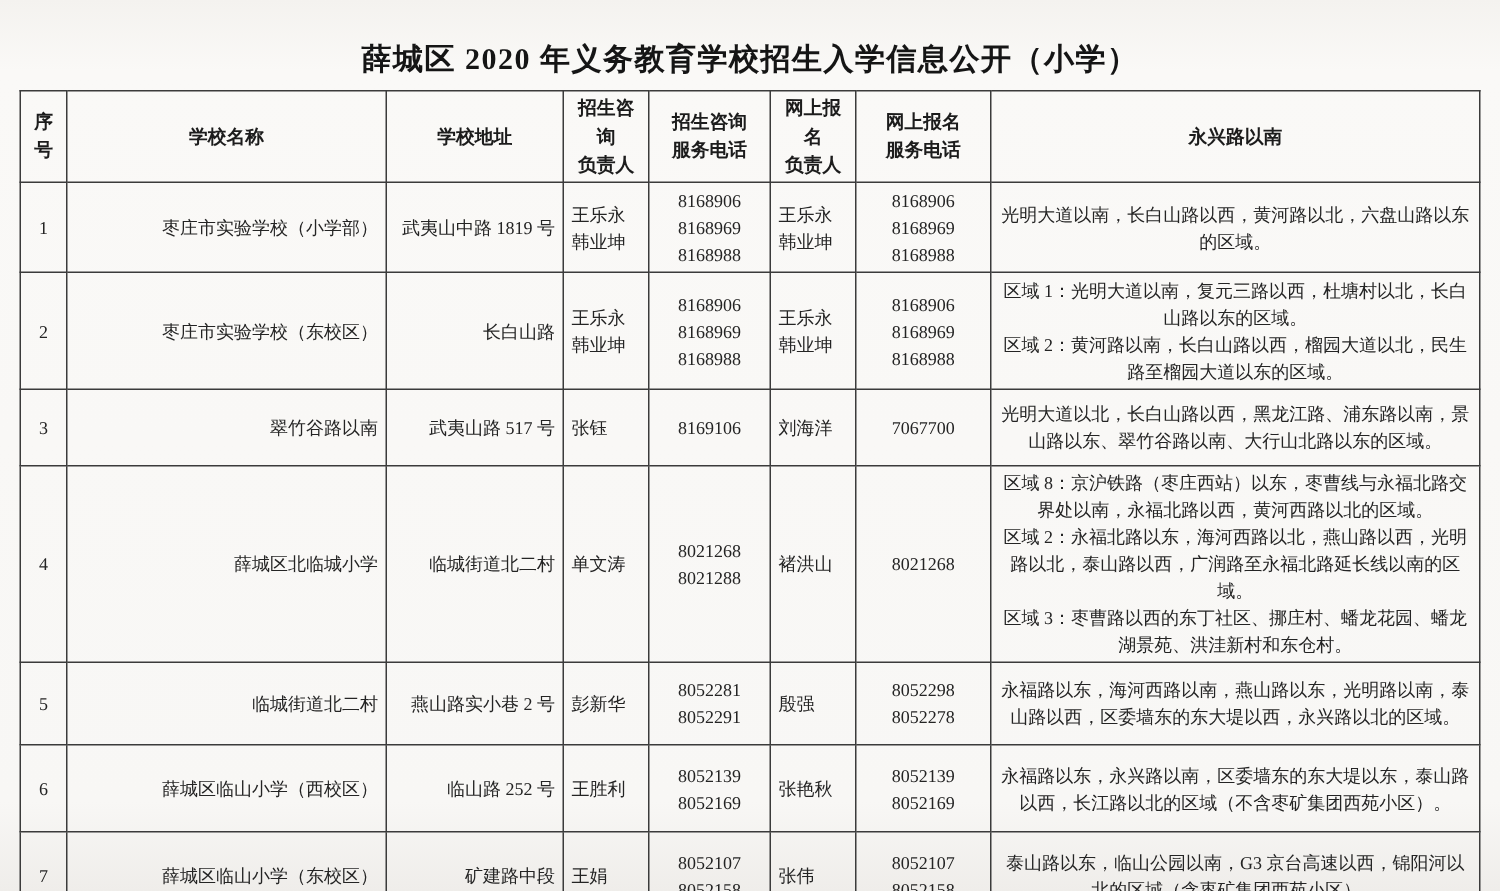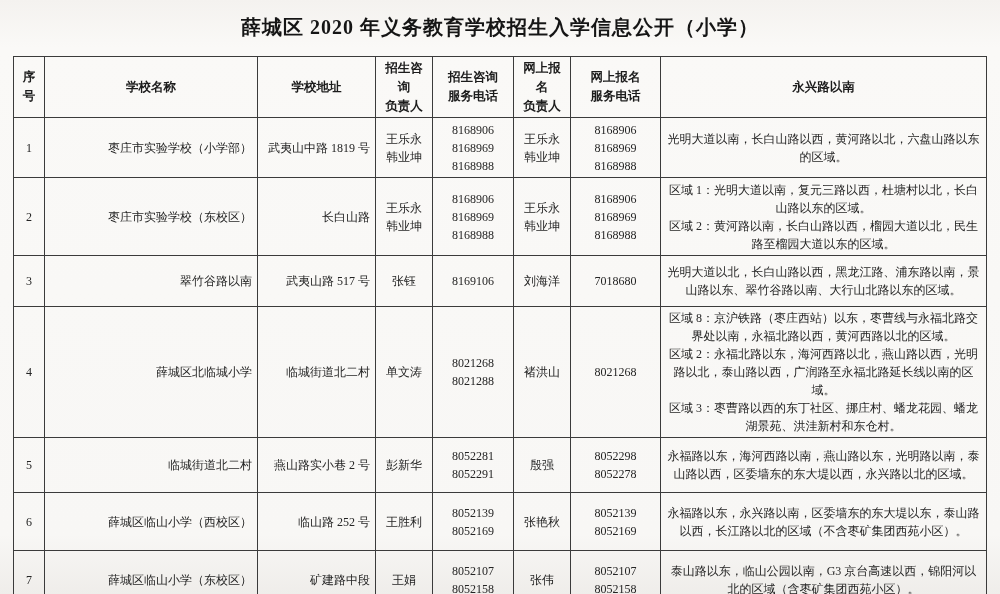--- a/index.html
+++ b/index.html
@@ -12,22 +12,22 @@
     position: relative;
     width: 1000px;
     height: 594px;
     margin: 0 auto;
     background: linear-gradient(180deg, #f4f2ef 0%, #faf9f7 8%, #f8f7f5 90%, #efedea 100%);
     color: #1f1f1f;
     overflow: hidden;
     box-sizing: border-box;
   }
   .doc-title {
-    margin: 8px;
-    padding-top: 6px;
+    margin: 0;
+    padding-top: 26px;
     height: 34px;
     text-align: center;
     font-size: 20px;
     font-weight: bold;
     letter-spacing: 1px;
     color: #151515;
   }
   table.enroll {
     table-layout: fixed;
     border-collapse: collapse;
@@ -49,21 +49,21 @@
   table.enroll th {
     font-weight: bold;
     text-align: center;
     white-space: pre-line;
     font-size: 12.5px;
     color: #1c1c1c;
   }
   td.c-serial  { text-align: center; }
   td.c-name    { text-align: right; padding-left: 7px; }
   td.c-addr    { text-align: right; padding-left: 7px; }
-  td.c-person  { text-align: center; white-space: pre-line; }
+  td.c-person  { text-align: left; white-space: pre-line; }
   td.c-phone   { text-align: center; white-space: pre-line; font-size: 12.5px; }
   td.c-scope   { text-align: center; white-space: pre-line; padding-left: 7px; padding-right: 6px; line-height: 1.55; }
   
   tr.hdr   { height: 49px; }
   tr.row-0 { height: 60px; }
   tr.row-1 { height: 78px; }
   tr.row-2 { height: 51px; }
   tr.row-3 { height: 130px; }
   tr.row-4 { height: 55px; }
   tr.row-5 { height: 58px; }
@@ -145,21 +145,21 @@
         <td class="c-scope">区域 1：光明大道以南，复元三路以西，杜塘村以北，长白山路以东的区域。
 区域 2：黄河路以南，长白山路以西，榴园大道以北，民生路至榴园大道以东的区域。</td>
       </tr>
       <tr class="row-2">
         <td class="c-serial">3</td>
         <td class="c-name">翠竹谷路以南</td>
         <td class="c-addr">武夷山路 517 号</td>
         <td class="c-person">张钰</td>
         <td class="c-phone">8169106</td>
         <td class="c-person">刘海洋</td>
-        <td class="c-phone">7018680</td>
+        <td class="c-phone">7067700</td>
         <td class="c-scope">光明大道以北，长白山路以西，黑龙江路、浦东路以南，景山路以东、翠竹谷路以南、大行山北路以东的区域。</td>
       </tr>
       <tr class="row-3">
         <td class="c-serial">4</td>
         <td class="c-name">薛城区北临城小学</td>
         <td class="c-addr">临城街道北二村</td>
         <td class="c-person">单文涛</td>
         <td class="c-phone">8021268
 8021288</td>
         <td class="c-person">褚洪山</td>

